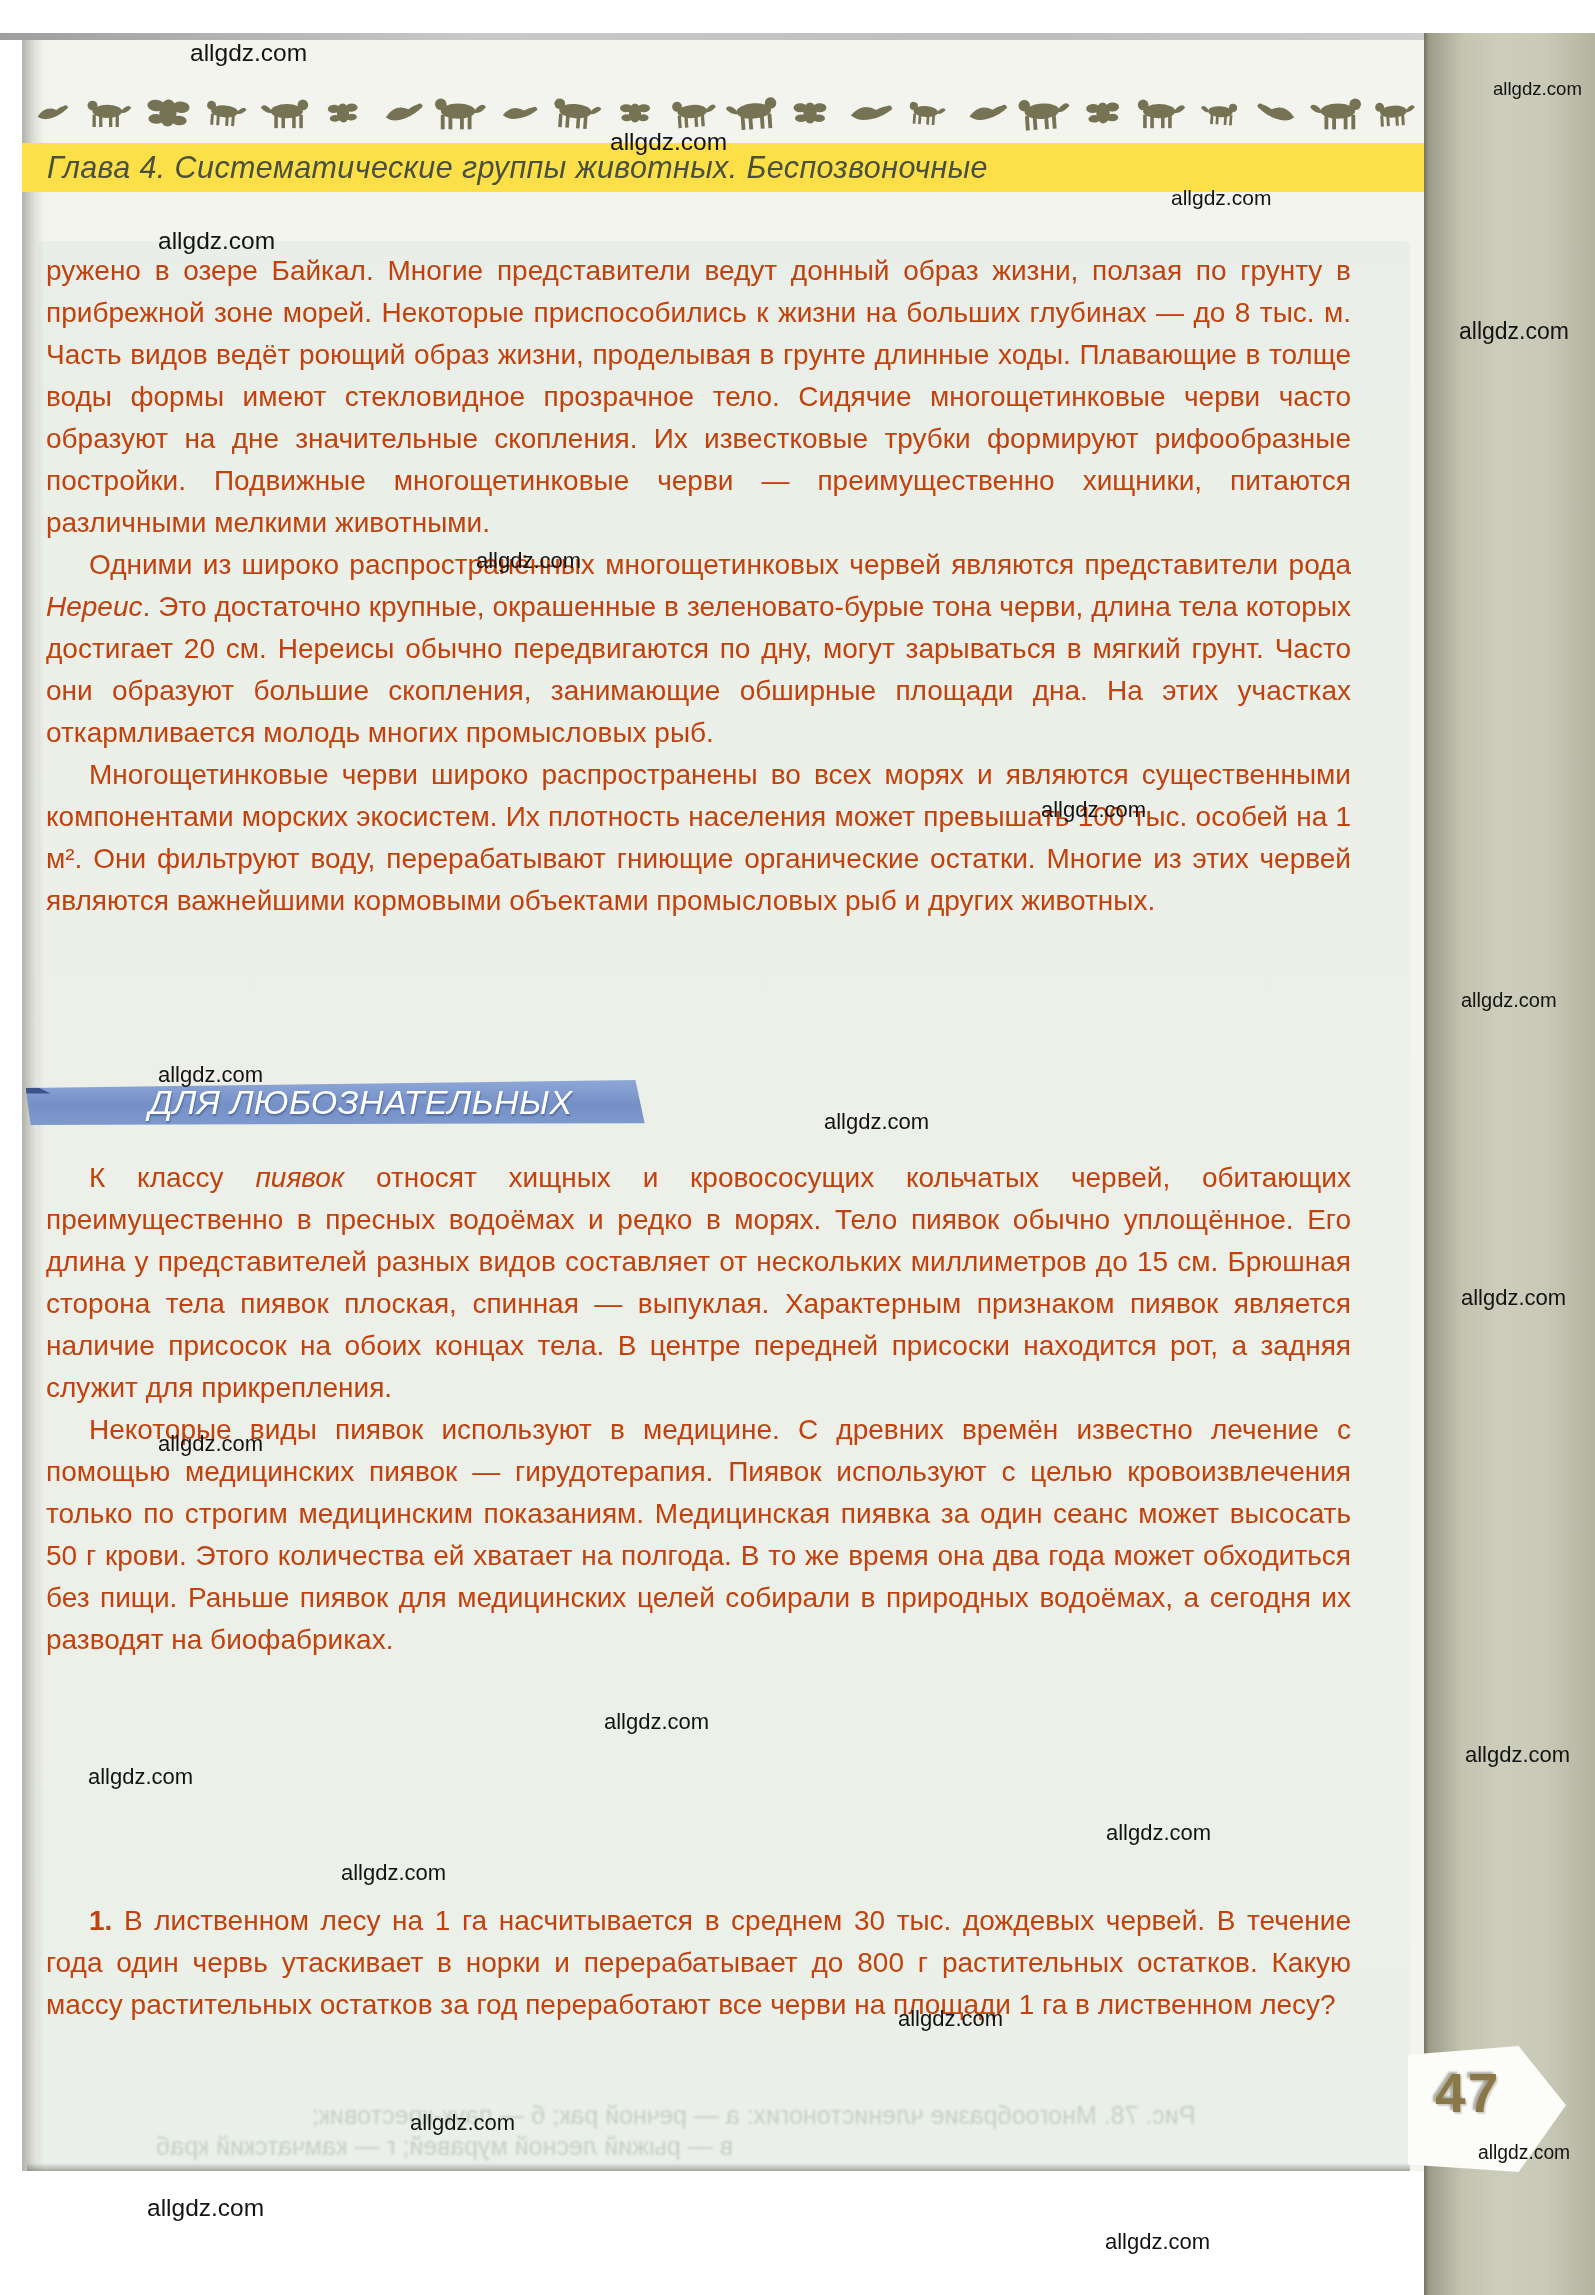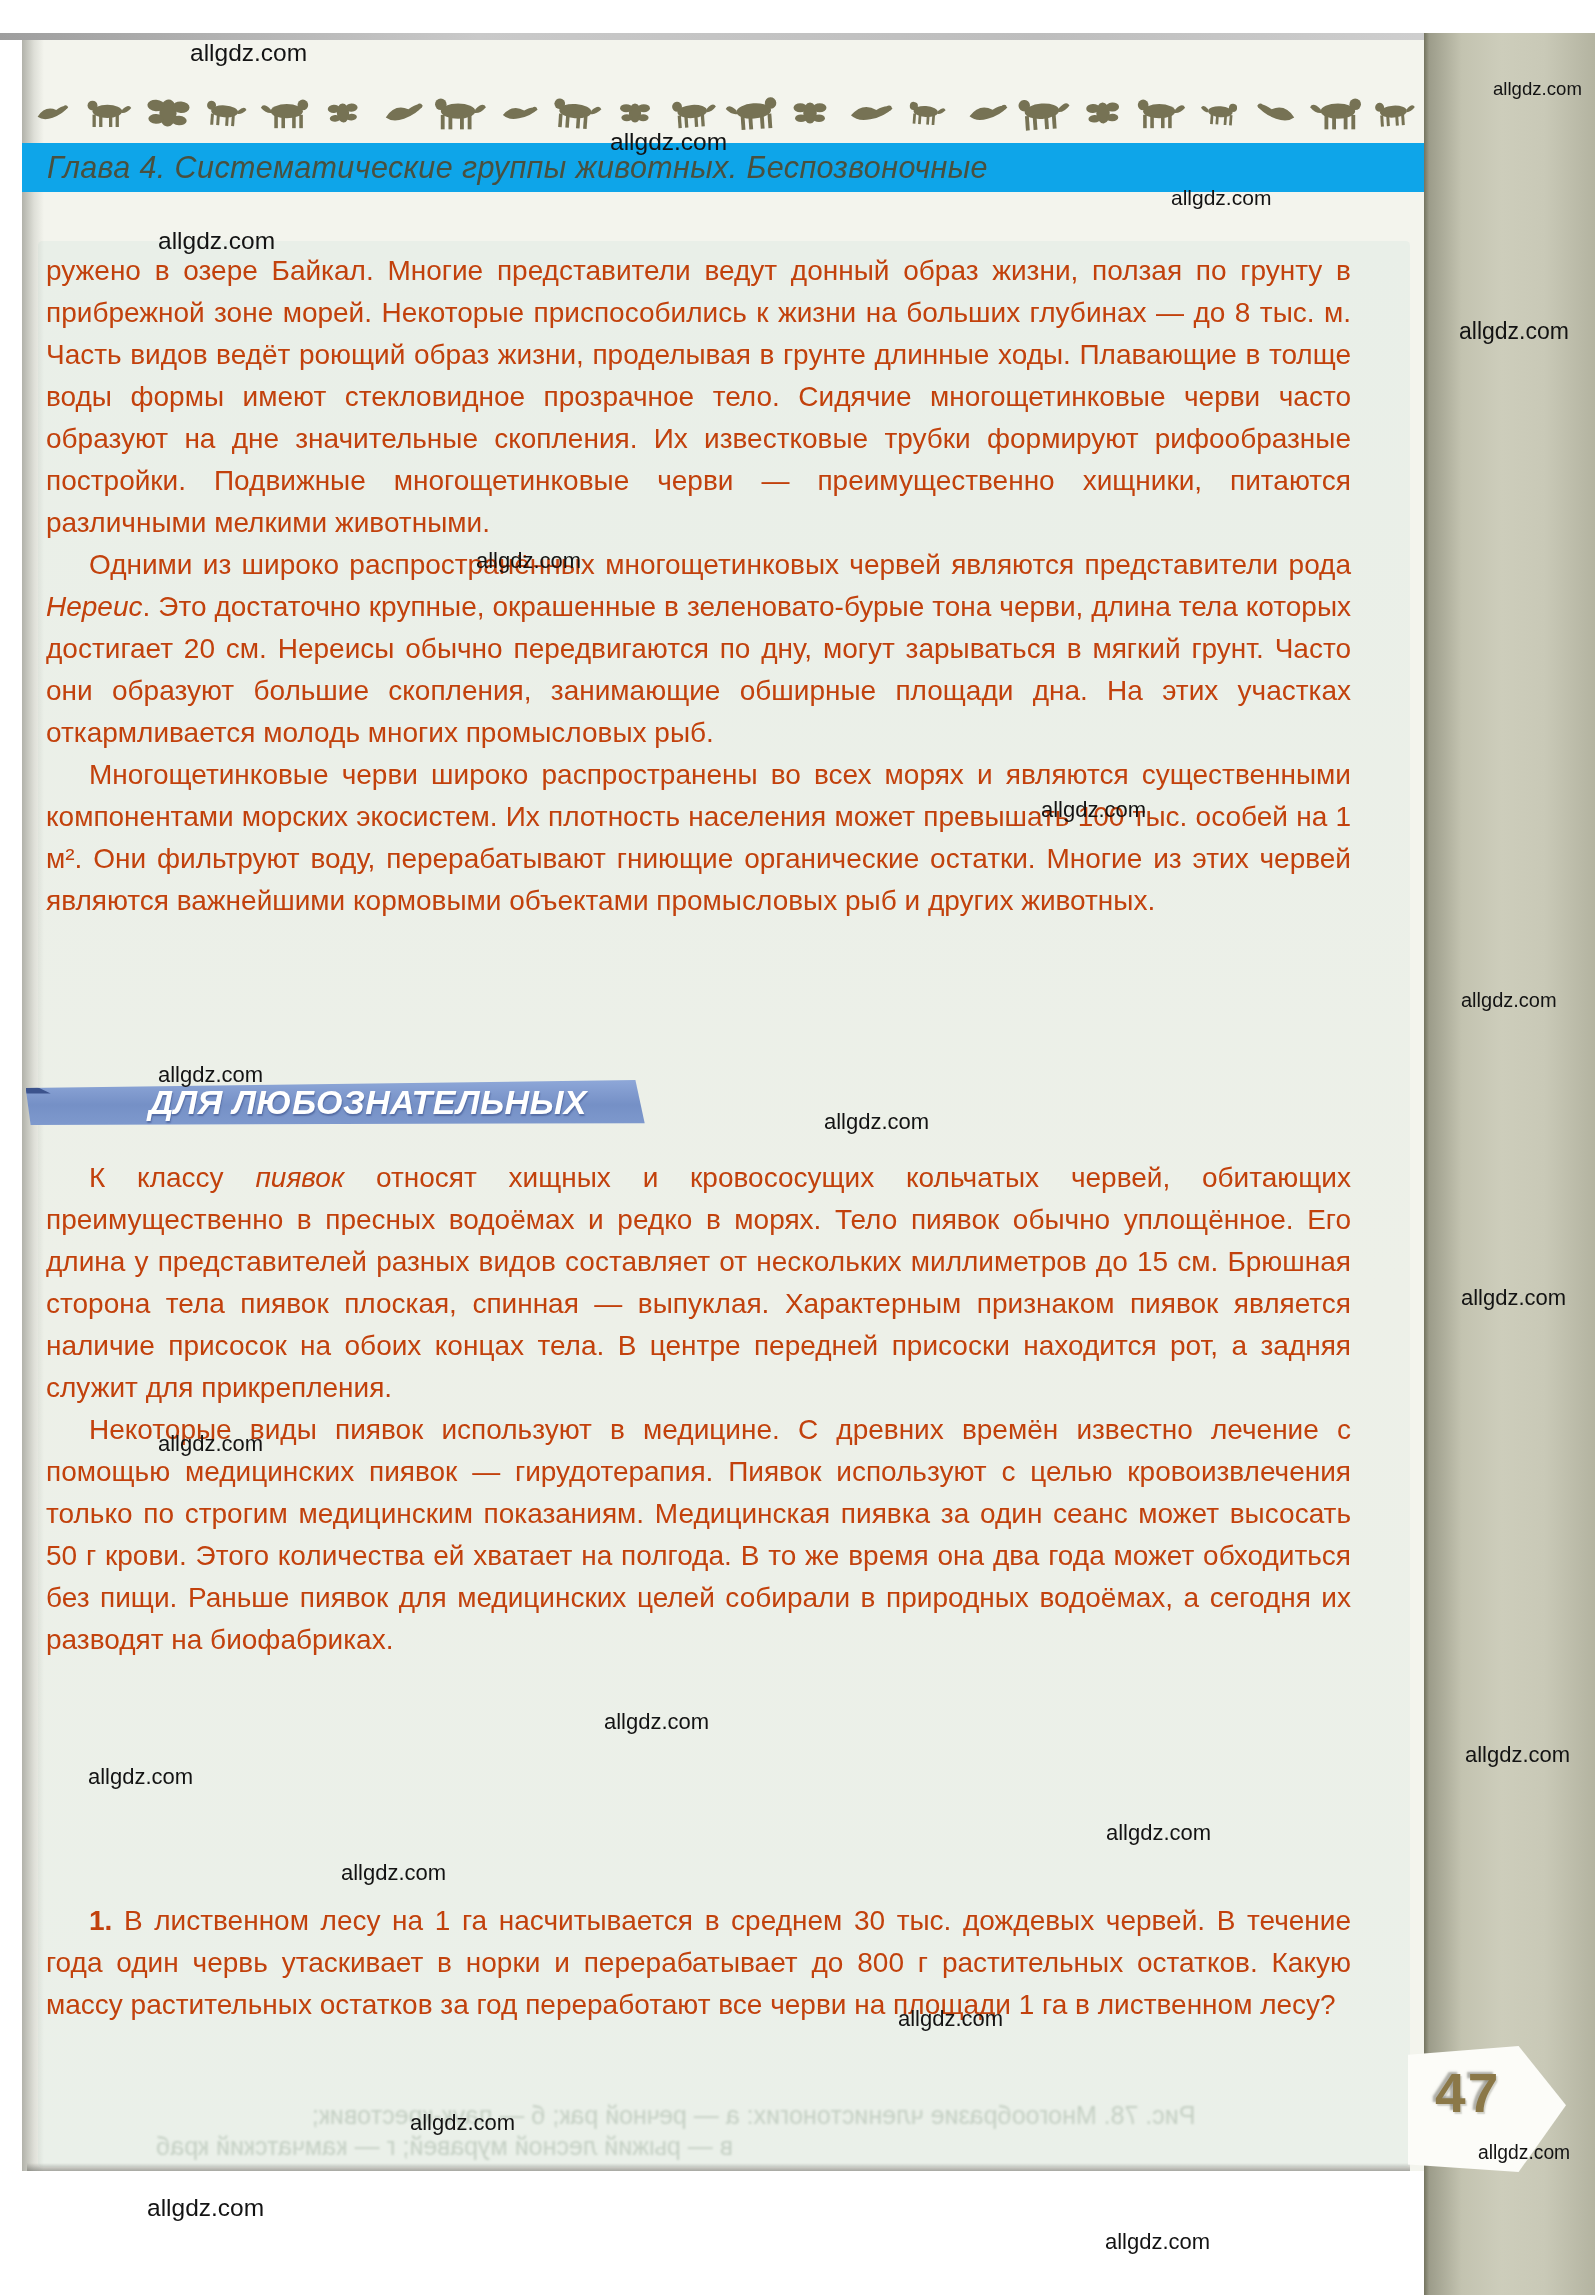--- a/index.html
+++ b/index.html
@@ -24,32 +24,32 @@
   .text-panel{position:absolute;left:16.4px;top:201px;width:1372px;height:1926px;
         background:linear-gradient(180deg,#e9efe8,#edf0e8 55%,#eaf0e9);border-radius:4.5px;}
 
   
   .frieze{position:absolute;left:3px;top:52px;width:1396px;height:42px;
           display:flex;justify-content:space-between;align-items:center;}
   .frieze svg{height:34px;width:52px;fill:#6c6848;opacity:.92;}
 
   
   .chapter-band{position:absolute;left:0;top:103px;width:1402px;height:49px;
-        background:#0ea5e9;}
+        background:#fde047;}
   .chapter-band span{display:block;padding-left:25px;line-height:48px;
         font-style:italic;font-size:30.5px;color:#49503f;letter-spacing:0.4px;}
 
   
   .col{position:absolute;left:24px;width:1305px;color:#c2410c;
        font-size:28px;line-height:42px;}
   .col .para{margin:0;text-align:justify;text-indent:43px;hyphens:none;}
   .col .para.noindent{text-indent:0;}
 
   
-  .banner{position:absolute;height:45px;color:#ffffff;font-style:italic;font-weight:700;
+  .banner{position:absolute;height:45px;color:#ffffff;font-style:italic;font-weight:400;
           font-size:34px;line-height:45px;letter-spacing:0.4px;white-space:nowrap;}
   .banner-blue{left:3.7px;top:1040px;width:619px;
       background:linear-gradient(180deg,#8ea7d8,#7590c6 55%,#7e99cd);
       clip-path:polygon(0 18%,98.5% 0,100% 96%,0.8% 100%);
       padding-left:0;text-indent:123px;text-shadow:0.7px 1.5px 1.5px rgba(40,60,120,.45);}
   .banner-blue .fold{position:absolute;left:0;top:1.5px;width:25px;height:12px;background:#3c538c;
       clip-path:polygon(0 0,100% 100%,0 100%);}
   .banner-purple{left:5.2px;top:1737px;width:863px;
       background:linear-gradient(180deg,#b29ace,#9478b4 60%,#a086c0);
       clip-path:polygon(0 6%,96.4% 0,100% 48%,95% 100%,0.6% 100%);

